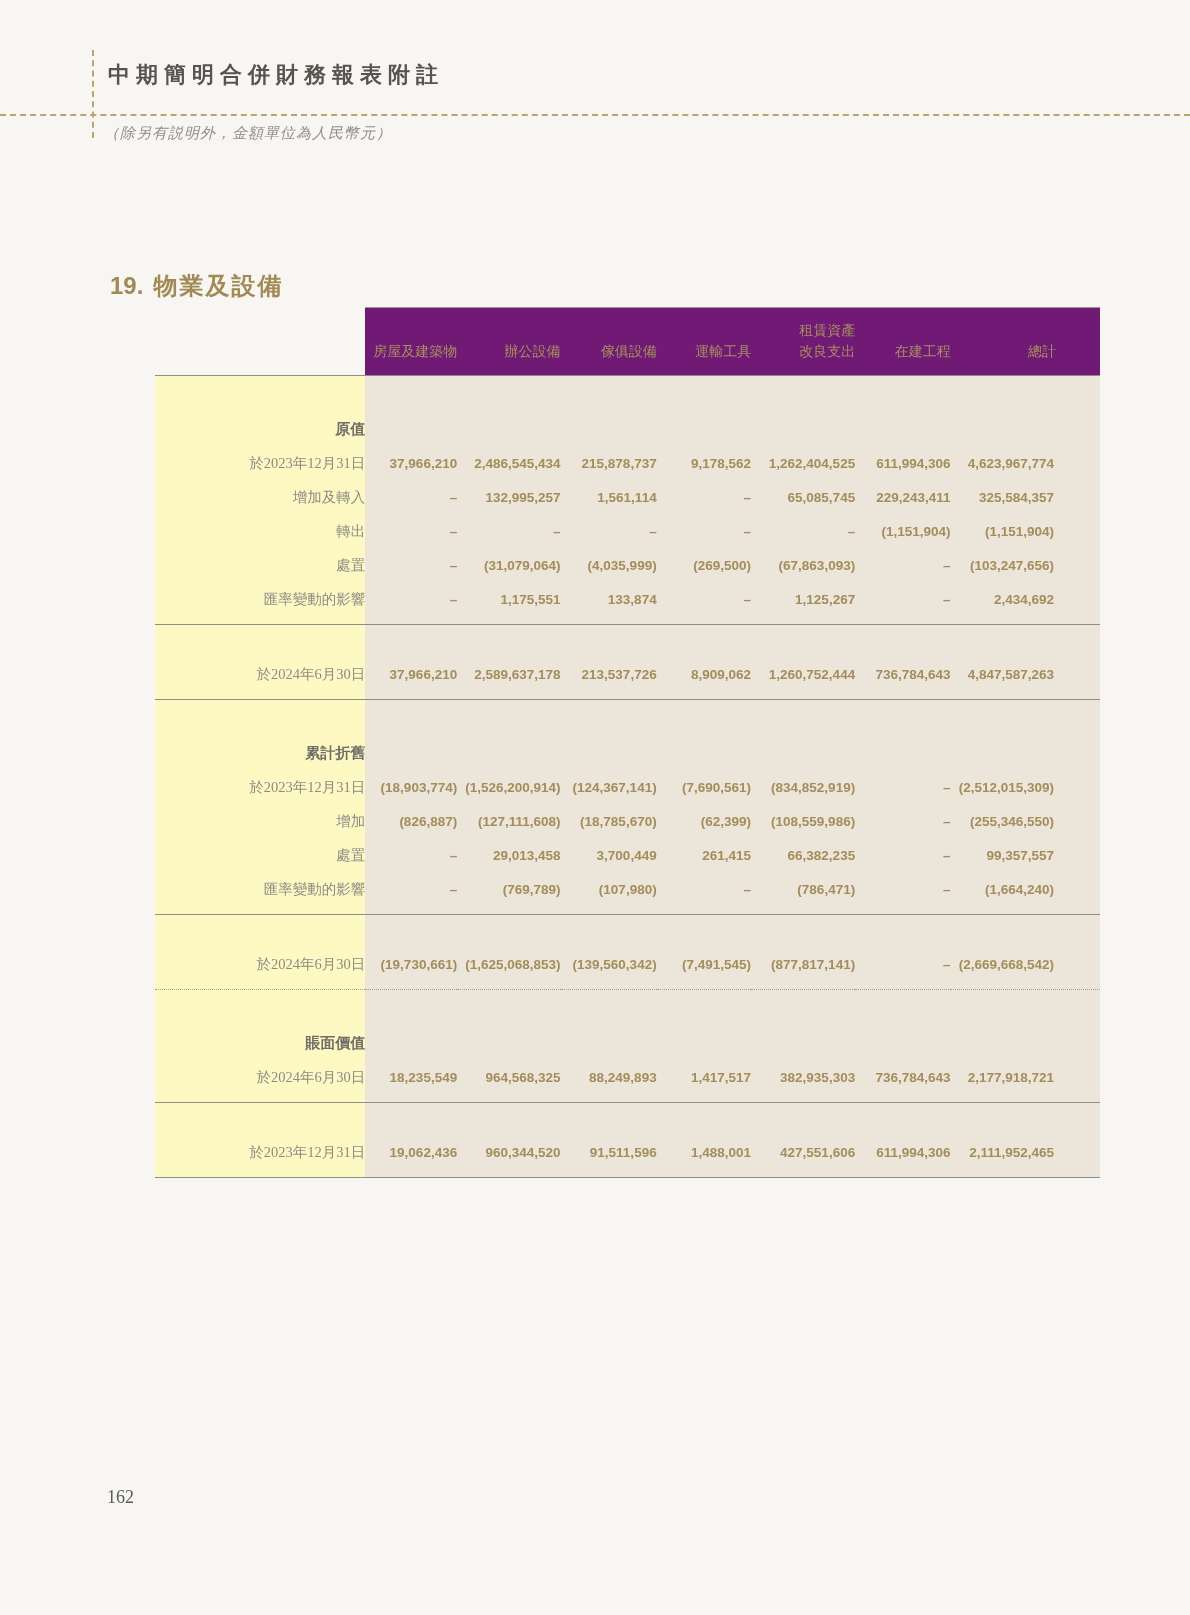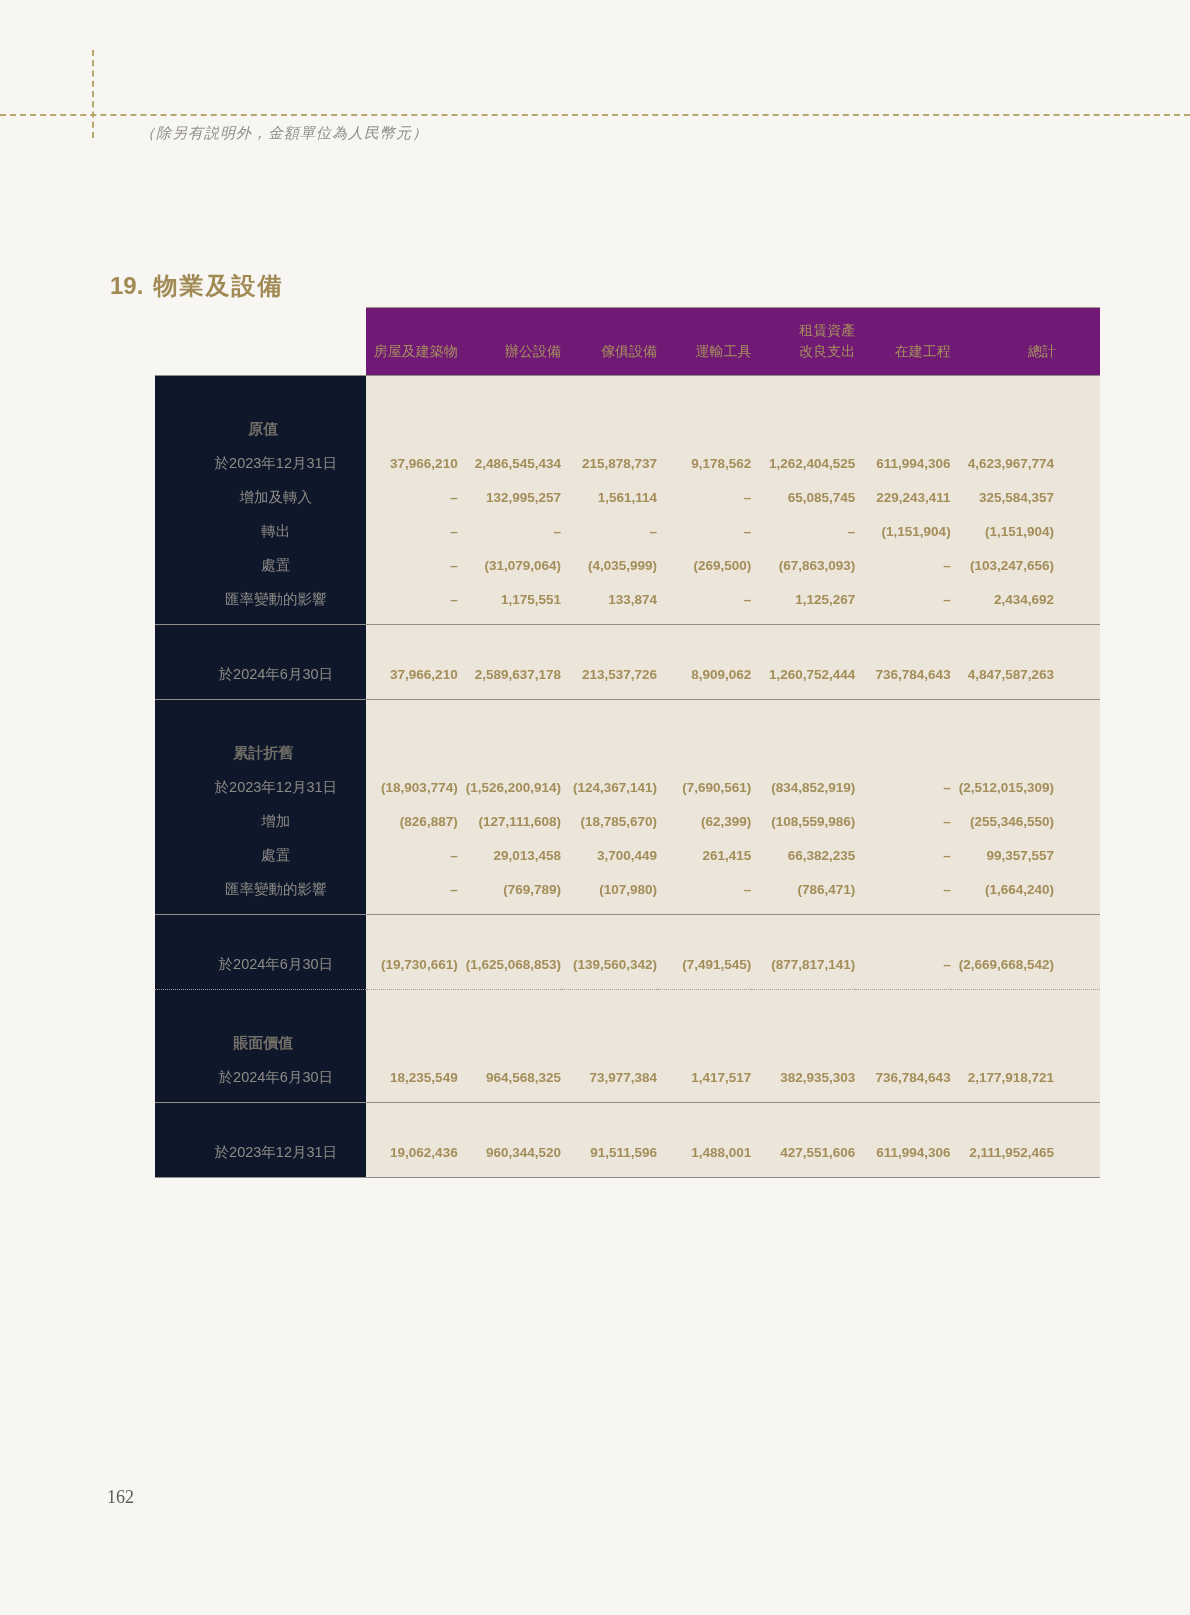--- a/index.html
+++ b/index.html
@@ -25,21 +25,21 @@
   .doc-title {
     position:absolute; left:108px; top:60px;
     font-family:"Liberation Serif", serif;
     font-size:22px; font-weight:600; color:#57544f;
     letter-spacing:6px; white-space:nowrap;
   }
   .doc-subtitle {
     position:absolute; left:104px; top:124px;
     font-family:"Liberation Serif", serif;
     font-style:italic; font-size:15px; color:#8f8d89;
-    letter-spacing:1px; white-space:nowrap;margin-left:36px;
+    letter-spacing:1px; white-space:nowrap;
   }
 
   
   .section-title {
     position:absolute; left:110px; top:270px;
     font-size:24px; font-weight:bold; color:#a28a55;
     letter-spacing:2px; white-space:nowrap;text-align:right;
   }
   .section-title .sec-num { margin-right:10px; letter-spacing:0; }
 
@@ -76,23 +76,24 @@
     vertical-align:middle;
   }
   .pe-table td.num {
     background:#ece5da;
     text-align:right;
     color:#a38e5a; font-weight:bold; font-size:13.5px;
     letter-spacing:0;
   }
   .pe-table td:last-child { padding-right:46px; }
   .pe-table td.label-cell {
-    background:#0f172a;
-    text-align:center; color:#8d8b86; font-size:14.5px;
+    background:#fef9c3;
+    text-align:right; color:#8d8b86; font-size:14.5px;
     padding-left:31px;
+    font-family:Liberation Serif, serif;
   }
   .pe-table tr.heading-row td.label-cell {
     color:#716e68; font-weight:bold; font-size:15px; padding-left:6px;
   }
   .pe-table tr.heading-row td { padding-top:44px; }
   .pe-table tr.gap-lg td { padding-top:40px; }
   .pe-table tr.rule-after td { border-bottom:1px solid #8f8d88; padding-bottom:15px; }
   .pe-table tr.rule-after-dotted td { border-bottom:1px dotted #a59e92; padding-bottom:15px; }
 
   
@@ -101,20 +102,21 @@
     font-family:"Liberation Serif", serif;
     font-size:18px; color:#5b5b5b;
   }
 </style>
 </head>
 <body>
 
 <div class="doc-header">
   <div class="v-dash"></div>
   <div class="h-dash"></div>
+  <div class="doc-title">中期簡明合併財務報表附註</div>
   <div class="doc-subtitle">（除另有説明外，金額單位為人民幣元）</div>
 </div>
 
 <div class="section-title">
   <span class="sec-num">19.</span><span>物業及設備</span>
 </div>
 
 <div class="table-wrap">
   <table class="pe-table">
     <colgroup>
@@ -292,21 +294,21 @@
           <td class="num"></td>
           <td class="num"></td>
           <td class="num"></td>
           <td class="num"></td>
           <td class="num"></td>
         </tr>
         <tr class="rule-after">
           <td class="label-cell">於2024年6月30日</td>
           <td class="num">18,235,549</td>
           <td class="num">964,568,325</td>
-          <td class="num">73,977,384</td>
+          <td class="num">88,249,893</td>
           <td class="num">1,417,517</td>
           <td class="num">382,935,303</td>
           <td class="num">736,784,643</td>
           <td class="num">2,177,918,721</td>
         </tr>
         <tr class="gap-lg rule-after">
           <td class="label-cell">於2023年12月31日</td>
           <td class="num">19,062,436</td>
           <td class="num">960,344,520</td>
           <td class="num">91,511,596</td>

